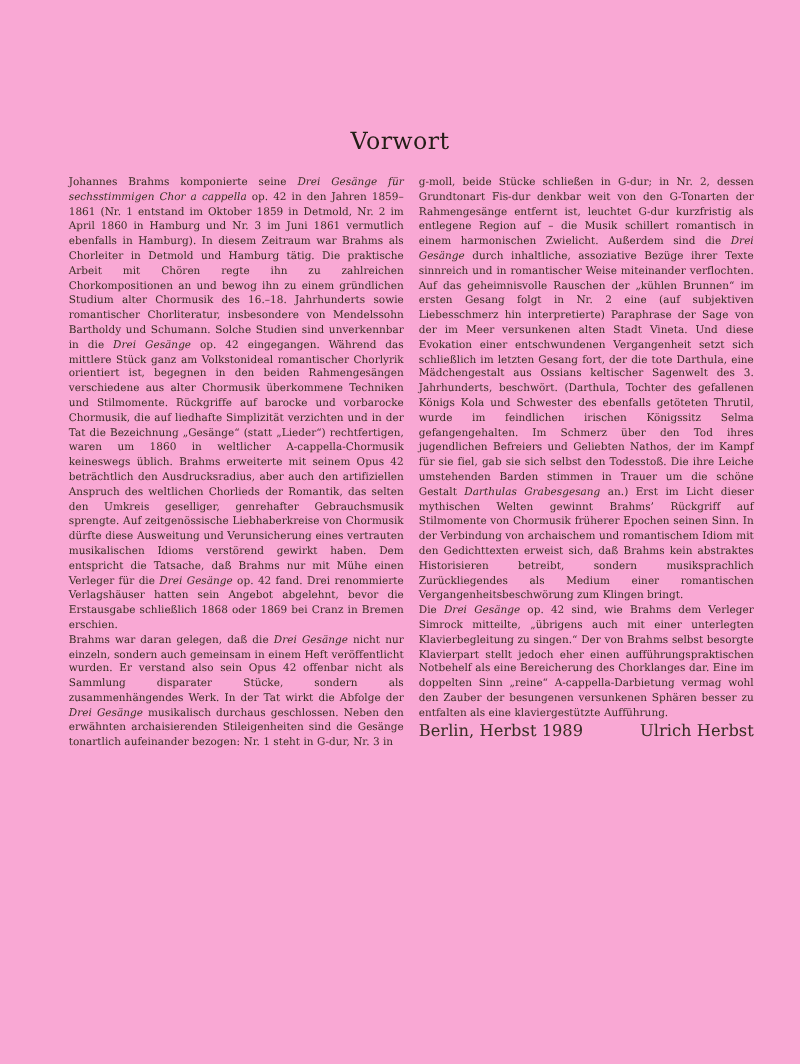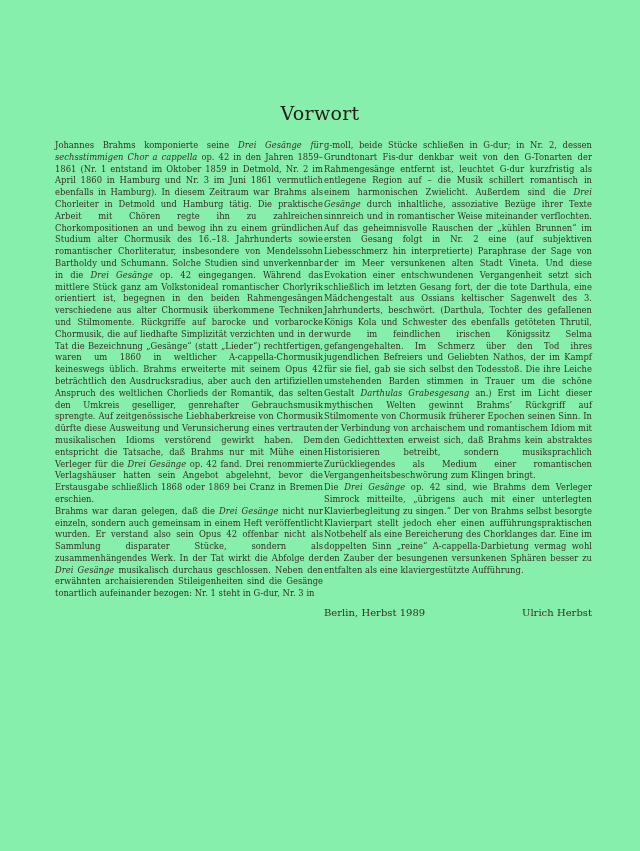--- a/index.html
+++ b/index.html
@@ -4,21 +4,21 @@
 <style>
   html, body {
     margin: 0;
     padding: 0;
     background: #ffffff;
   }
   .page {
     position: relative;
     width: 640px;
     height: 851px;
-    background: #86efac;
+    background: #f9a8d4;
     font-family: "DejaVu Serif", serif;
     overflow: hidden;
   }
   .page-title {
     position: absolute;
     top: 102px;
     left: 0;
     width: 100%;
     text-align: center;
     font-size: 19px;
@@ -26,21 +26,21 @@
     letter-spacing: 0.3px;
     color: #241e17;
     margin: 0;
   }
   .text-columns {
     position: absolute;
     left: 55px;
     top: 140px;
     width: 547px;
     display: flex;
-    gap: 1px;
+    gap: 12px;
   }
   .column {
     width: 268px;
     flex: 0 0 268px;
     text-align: justify;
     font-size: 8.4px;
     line-height: 11.8px;
     color: #382e24;
     letter-spacing: 0.02px;
     hyphens: auto;
@@ -49,22 +49,22 @@
   p.para {
     margin: 0;
     padding: 0;
   }
   .it {
     font-style: italic;
   }
   .signature-row {
     display: flex;
     justify-content: space-between;
-    margin-top: 31px;
-    font-size: 10px;
+    margin-top: 4px;
+    font-size: 13px;
     line-height: 11.8px;
     color: #382e24;
   }
 </style>
 </head>
 <body>
 
 <div class="page">
 
   <h1 class="page-title">Vorwort</h1>

